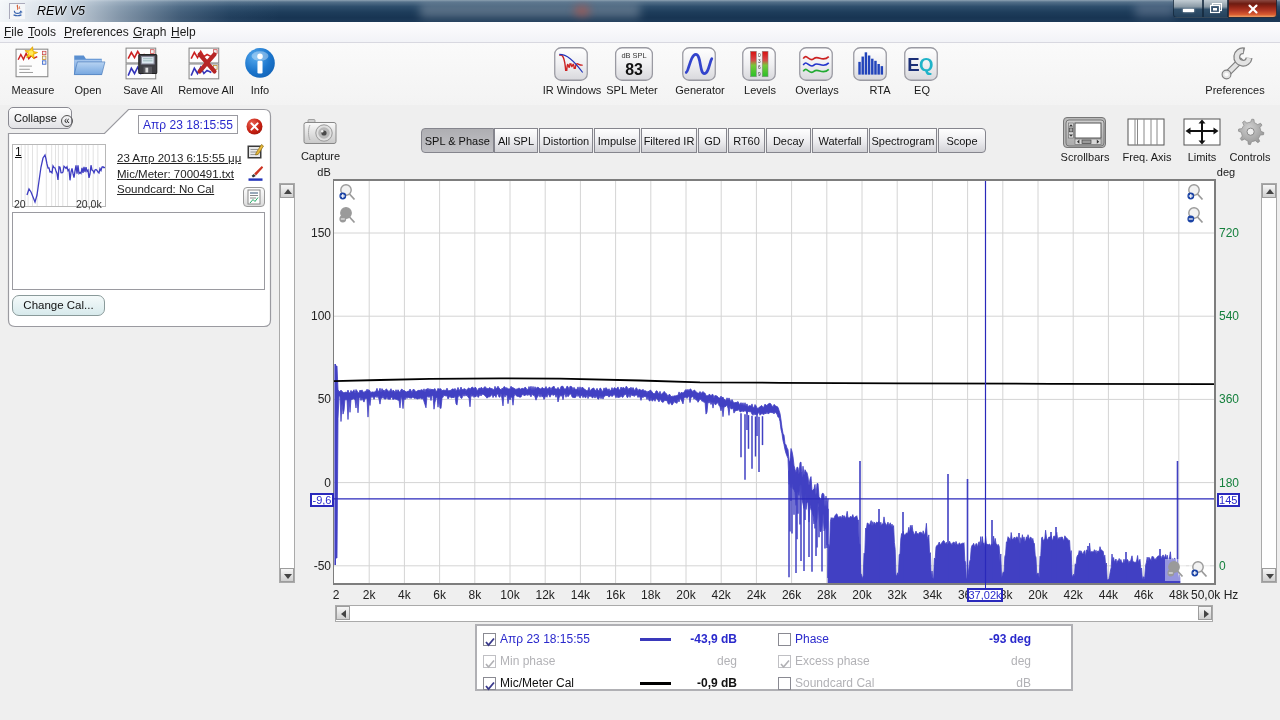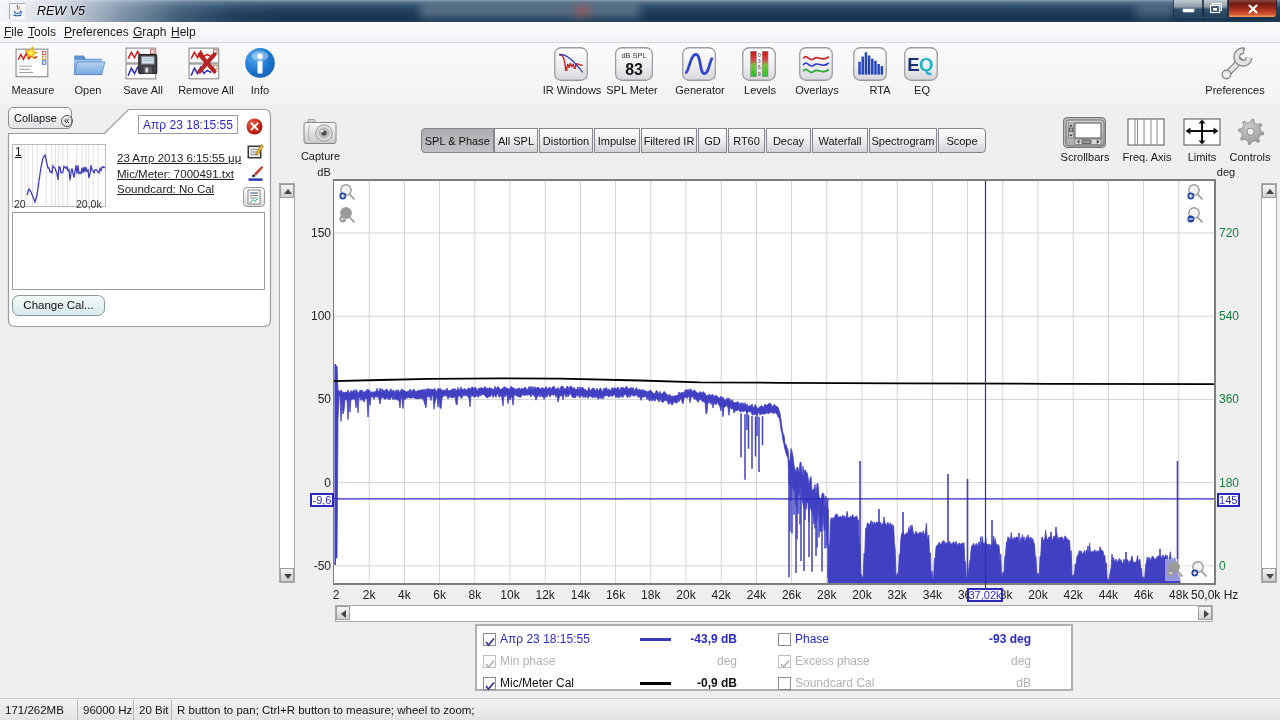--- a/index.html
+++ b/index.html
@@ -649,22 +649,13 @@
           <path d="M2 6 L4.5 9 L10 2.5" stroke="#3a3a8c" stroke-width="1.8" fill="none"></path>
         </svg></div>
       <span class="lt" style="left:23px;top:50px;color:#111">Mic/Meter Cal</span>
 <div style="position:absolute;left:163px;top:56px;width:31px;height:2.5px;background:#000"></div>
 <span class="lt lv" style="left:180px;top:50px;width:80px;color:#111">-0,9 dB</span>
 <div class="cb" style="left:301px;top:51px"></div>
       <span class="lt lg" style="left:318px;top:50px">Soundcard Cal</span>
 <span class="lt lg" style="left:474px;top:50px;width:80px;text-align:right">dB</span>
 </div>
 
-<div id="statusbar">
-<span class="sc" style="left:5px">171/262MB</span>
-      <div class="ssep" style="left:77px"></div>
-<span class="sc" style="left:83px">96000 Hz</span>
-      <div class="ssep" style="left:133px"></div>
-<span class="sc" style="left:139px">20 Bit</span>
-      <div class="ssep" style="left:171px"></div>
-<span class="sc" style="left:177px">R button to pan; Ctrl+R button to measure; wheel to zoom;</span>
-</div>
 
 </div>
 </body></html>

